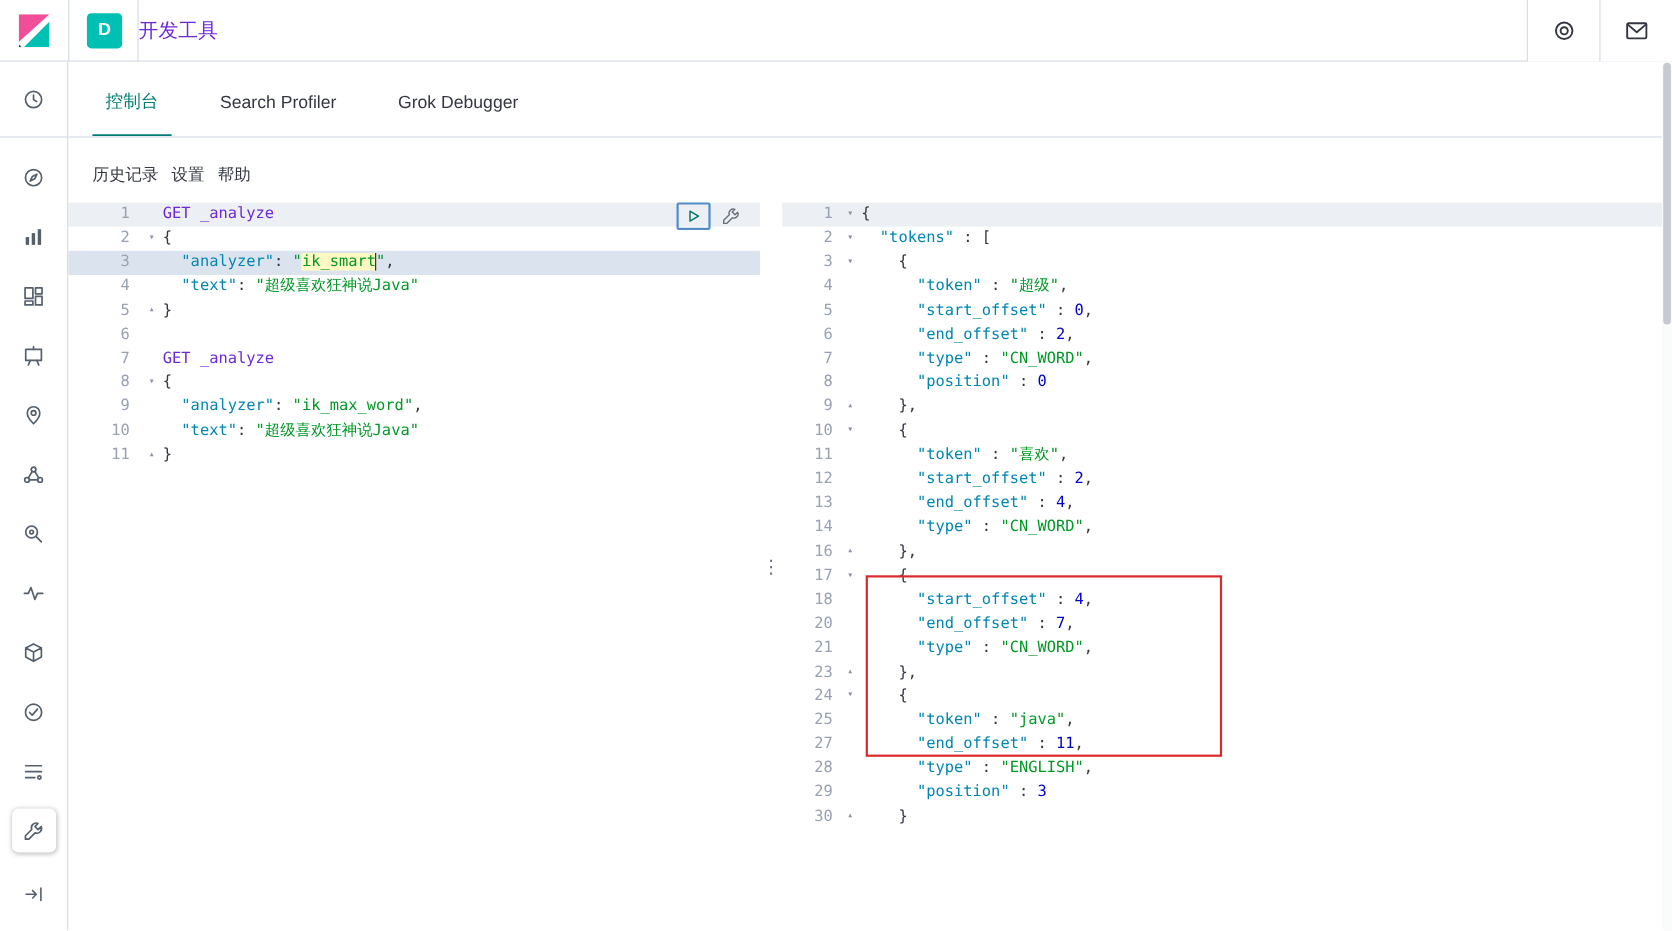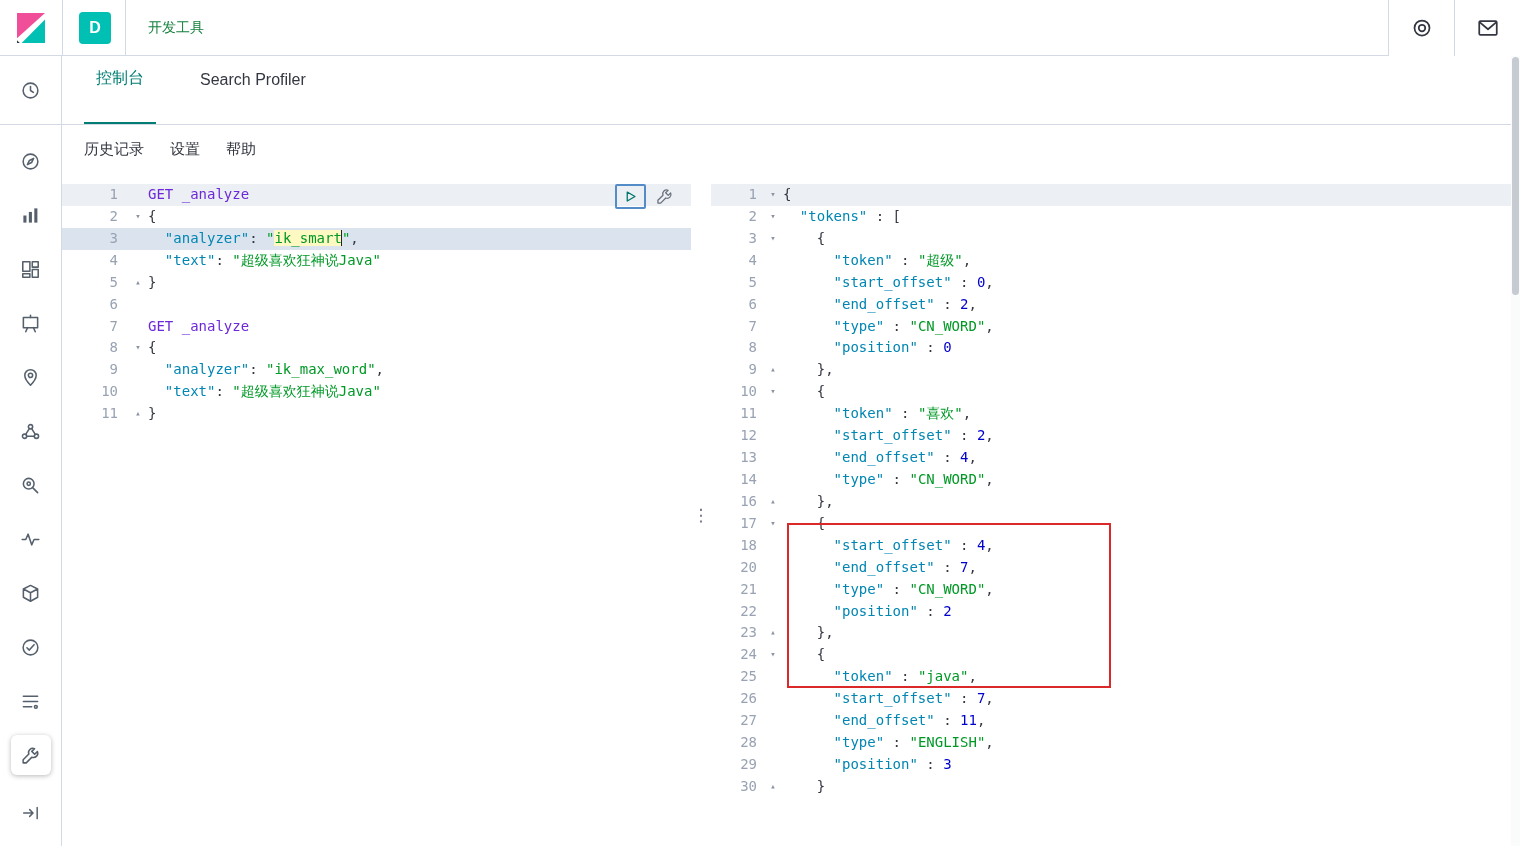--- a/index.html
+++ b/index.html
@@ -7,46 +7,46 @@
     font-family:"Liberation Sans",sans-serif;color:#343741}
   .app{position:relative;width:1520px;height:846px;background:#fff}
 
   
   .hdr{position:absolute;top:0;left:0;width:1520px;height:56px;background:#fff;
     border-bottom:1px solid #D3DAE6;display:flex;align-items:center;z-index:5}
   .logo-cell{width:62px;height:56px;display:flex;align-items:center;justify-content:center;cursor:pointer}
   .badge{width:32px;height:32px;border-radius:4px;background:#00BFB3;color:#fff;font-weight:bold;
     font-size:16px;display:flex;align-items:center;justify-content:center;margin:0 14px 0 16px;cursor:pointer}
   .hdr-sep{width:1px;height:56px;background:#D3DAE6}
-  .hdr-title{font-size:14px;color:#15803d;margin-left:22px}
+  .hdr-title{font-size:18px;color:#6d28d9;}
   .hdr-right{margin-left:auto;display:flex;height:56px}
   .hdr-icon{width:66px;height:56px;border-left:1px solid #D3DAE6;display:flex;
     align-items:center;justify-content:center;cursor:pointer;background:#fff}
 
   
   .sidebar{position:absolute;top:56px;left:0;width:62px;height:790px;background:#fff;
     border-right:1px solid #D3DAE6;z-index:4}
   .side-top{height:69px;border-bottom:1px solid #D3DAE6;display:flex;align-items:center;justify-content:center}
   .side-items{margin-top:9px;display:flex;flex-direction:column;align-items:center}
   .side-item{width:54px;height:54px;display:flex;align-items:center;justify-content:center;cursor:pointer}
   .side-item .card{width:40px;height:40px;display:flex;align-items:center;justify-content:center;border-radius:6px}
   .side-item.active .card{background:#fff;box-shadow:0 1px 5px rgba(0,0,0,.28)}
   .side-bottom{position:absolute;bottom:6px;left:0;width:62px;display:flex;justify-content:center}
   .sicon{stroke:#55606C;fill:none;stroke-width:1.3;stroke-linecap:round;stroke-linejoin:round}
   .sicon-fill{fill:#55606C;stroke:none}
 
   
   .tabbar{position:absolute;left:62px;top:56px;right:0;height:69px;background:#fff;
     border-bottom:1px solid #D3DAE6;display:flex;align-items:flex-end;padding-left:22px}
-  .tab{font-size:16px;padding:0 12px 35px;margin-right:32px;cursor:pointer;color:#343741}
+  .tab{font-size:16px;padding:0 12px 21px;margin-right:32px;cursor:pointer;color:#343741}
   .tab.active{color:#017D73;box-shadow:inset 0 -2px 0 #017D73}
 
   
-  .console-menu{position:absolute;left:84px;top:140px;height:38px;display:flex;gap:26px;
-    font-size:15px}
+  .console-menu{position:absolute;left:84px;top:140px;height:38px;display:flex;gap:12px;
+    align-items:center;font-size:15px}
   .cmi{cursor:pointer;color:#343741}
 
   
   .editor{position:absolute;top:184px;bottom:0;overflow:hidden;background:#fff;
     font-family:"DejaVu Sans Mono",monospace;font-size:14px}
   .editor.req{left:62px;width:629px}
   .editor.res{left:711px;width:801px}
   .code-row{display:flex;height:21.93px;line-height:21.93px;white-space:pre}
   .gut{width:66px;flex:none;text-align:right;padding-right:10px;color:#98A2B3}
   .res .gut{width:52px;padding-right:6px}
@@ -229,20 +229,21 @@
         <svg width="18" height="16" viewBox="0 0 16 14">
           <path d="M1.5 7 H9.5 M6.8 4 L9.8 7 L6.8 10 M13.5 2 V12" class="sicon"></path>
         </svg>
       </div>
     </div>
   </nav>
 
   <div class="tabbar">
     <div class="tab active">控制台</div>
     <div class="tab">Search Profiler</div>
+    <div class="tab">Grok Debugger</div>
   </div>
 
   <div class="console-menu">
     <span class="cmi">历史记录</span>
     <span class="cmi">设置</span>
     <span class="cmi">帮助</span>
   </div>
 
   <div class="editor req" id="req-lines">
       <div class="code-row hl-gray"><span class="gut">1</span><span class="fold"></span><span class="code"><span class="kw">GET _analyze</span></span></div>
@@ -288,25 +289,23 @@
       <div class="code-row"><span class="gut">10</span><span class="fold">▾</span><span class="code"><span class="p">    {</span></span></div>
       <div class="code-row"><span class="gut">11</span><span class="fold"></span><span class="code"><span class="p">      </span><span class="key">"token"</span><span class="p"> : </span><span class="str">"喜欢"</span><span class="p">,</span></span></div>
       <div class="code-row"><span class="gut">12</span><span class="fold"></span><span class="code"><span class="p">      </span><span class="key">"start_offset"</span><span class="p"> : </span><span class="num">2</span><span class="p">,</span></span></div>
       <div class="code-row"><span class="gut">13</span><span class="fold"></span><span class="code"><span class="p">      </span><span class="key">"end_offset"</span><span class="p"> : </span><span class="num">4</span><span class="p">,</span></span></div>
       <div class="code-row"><span class="gut">14</span><span class="fold"></span><span class="code"><span class="p">      </span><span class="key">"type"</span><span class="p"> : </span><span class="str">"CN_WORD"</span><span class="p">,</span></span></div>
       <div class="code-row"><span class="gut">16</span><span class="fold">▴</span><span class="code"><span class="p">    },</span></span></div>
       <div class="code-row"><span class="gut">17</span><span class="fold">▾</span><span class="code"><span class="p">    {</span></span></div>
       <div class="code-row"><span class="gut">18</span><span class="fold"></span><span class="code"><span class="p">      </span><span class="key">"start_offset"</span><span class="p"> : </span><span class="num">4</span><span class="p">,</span></span></div>
       <div class="code-row"><span class="gut">20</span><span class="fold"></span><span class="code"><span class="p">      </span><span class="key">"end_offset"</span><span class="p"> : </span><span class="num">7</span><span class="p">,</span></span></div>
       <div class="code-row"><span class="gut">21</span><span class="fold"></span><span class="code"><span class="p">      </span><span class="key">"type"</span><span class="p"> : </span><span class="str">"CN_WORD"</span><span class="p">,</span></span></div>
-      <div class="code-row"><span class="gut">22</span><span class="fold"></span><span class="code"><span class="p">      </span><span class="key">"position"</span><span class="p"> : </span><span class="num">2</span></span></div>
       <div class="code-row"><span class="gut">23</span><span class="fold">▴</span><span class="code"><span class="p">    },</span></span></div>
       <div class="code-row"><span class="gut">24</span><span class="fold">▾</span><span class="code"><span class="p">    {</span></span></div>
       <div class="code-row"><span class="gut">25</span><span class="fold"></span><span class="code"><span class="p">      </span><span class="key">"token"</span><span class="p"> : </span><span class="str">"java"</span><span class="p">,</span></span></div>
-      <div class="code-row"><span class="gut">26</span><span class="fold"></span><span class="code"><span class="p">      </span><span class="key">"start_offset"</span><span class="p"> : </span><span class="num">7</span><span class="p">,</span></span></div>
       <div class="code-row"><span class="gut">27</span><span class="fold"></span><span class="code"><span class="p">      </span><span class="key">"end_offset"</span><span class="p"> : </span><span class="num">11</span><span class="p">,</span></span></div>
       <div class="code-row"><span class="gut">28</span><span class="fold"></span><span class="code"><span class="p">      </span><span class="key">"type"</span><span class="p"> : </span><span class="str">"ENGLISH"</span><span class="p">,</span></span></div>
       <div class="code-row"><span class="gut">29</span><span class="fold"></span><span class="code"><span class="p">      </span><span class="key">"position"</span><span class="p"> : </span><span class="num">3</span></span></div>
       <div class="code-row"><span class="gut">30</span><span class="fold">▴</span><span class="code"><span class="p">    }</span></span></div>
     </div>
 
   <div class="red-box"></div>
 
   <div class="scrollbar">
     <div class="scroll-thumb"></div>

